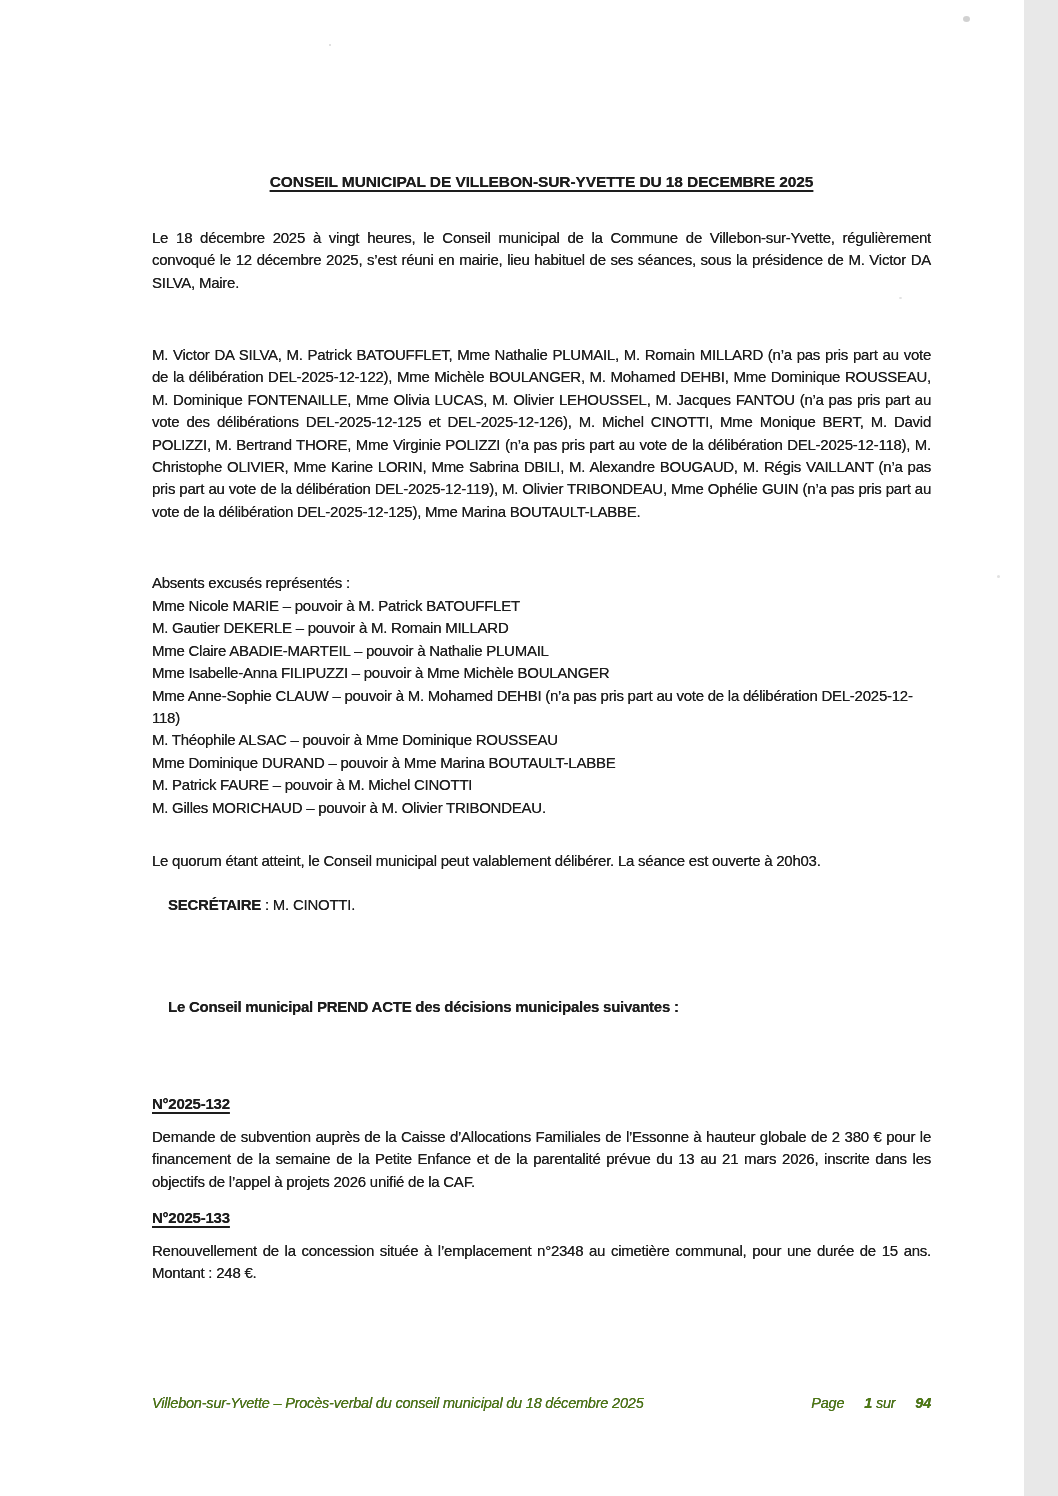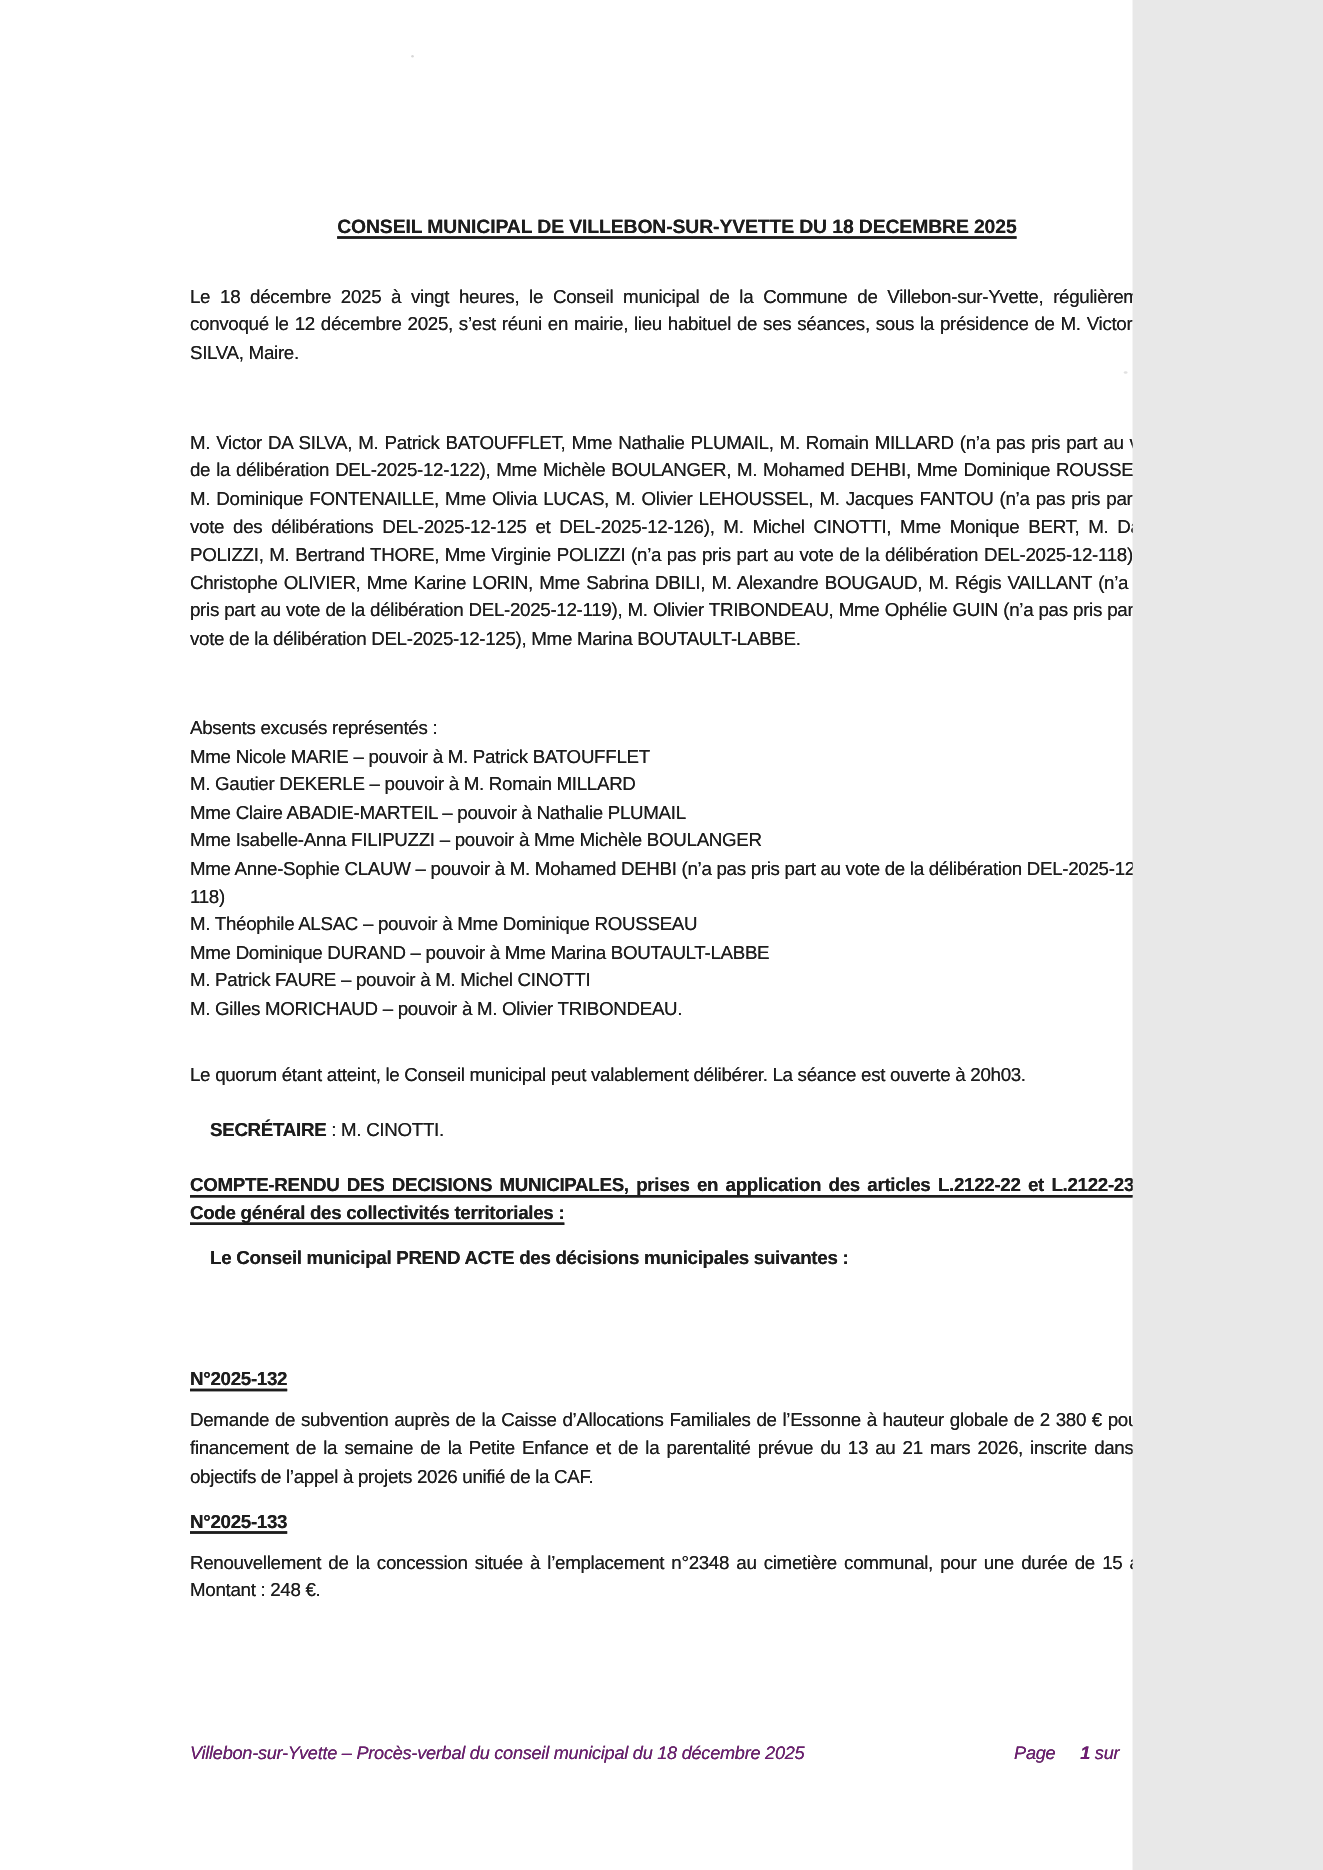--- a/index.html
+++ b/index.html
@@ -1,18 +1,18 @@
 <!DOCTYPE html>
 <html lang="fr"><head>
 <meta charset="utf-8">
 <style>
   html,body { margin:0; padding:0; background:#e8e8e8; }
   .doc {
     position:relative;
-    width:906px; height:1496px;
+    width:1024px; height:1496px;
     background:#ffffff;
     overflow:hidden;
     font-family:"Liberation Sans","DejaVu Sans",sans-serif;
     color:#1d1d1d;
     text-shadow:0 0 0.4px rgba(20,20,20,.85); 
   }
   .blk {
     position:absolute; left:152px; width:779px; margin:0;
     font-size:15px; line-height:22.4px; letter-spacing:-0.25px;
   }
@@ -29,21 +29,21 @@
   }
   .num-heading {
     font-weight:700;
     text-decoration:underline; text-decoration-thickness:1.5px; text-underline-offset:3px;
   }
   .absent-line { min-height:22.4px; }
   .footer {
     position:absolute; left:152px; width:779px; top:1395px;
     font-size:14.5px; font-style:italic; letter-spacing:-0.2px;
     display:flex; justify-content:space-between; align-items:flex-start;
-    color:#701a75;
+    color:#4d7c0f;
   }
   .speck { position:absolute; background:#9a9a9a; border-radius:50%; }
 </style>
 </head>
 <body>
 
 <div class="doc">
 
   <h1 class="blk title" style="top:171px">CONSEIL MUNICIPAL DE VILLEBON-SUR-YVETTE DU 18 DECEMBRE 2025</h1>
 
@@ -65,21 +65,20 @@
     <div class="absent-line">M. Patrick FAURE – pouvoir à M. Michel CINOTTI</div>
     <div class="absent-line">M. Gilles MORICHAUD – pouvoir à M. Olivier TRIBONDEAU.</div>
   </div>
 
   <p class="blk" style="top:850px">Le quorum étant atteint, le Conseil municipal peut valablement délibérer. La séance est ouverte à 20h03.</p>
 
   <p class="blk" style="top:894px">
     <span class="b">SECRÉTAIRE</span><span> : M. CINOTTI.</span>
   </p>
 
-  <p class="blk heading justify" style="top:938px">COMPTE-RENDU DES DECISIONS MUNICIPALES, prises en application des articles L.2122-22 et L.2122-23 du Code général des collectivités territoriales :</p>
 
   <p class="blk b" style="top:996px">Le Conseil municipal PREND ACTE des décisions municipales suivantes :</p>
 
 
   <p class="blk num-heading" style="top:1093px">N°2025-132</p>
   <p class="blk justify" style="top:1126px">Demande de subvention auprès de la Caisse d’Allocations Familiales de l’Essonne à hauteur globale de 2 380 € pour le financement de la semaine de la Petite Enfance et de la parentalité prévue du 13 au 21 mars 2026, inscrite dans les objectifs de l’appel à projets 2026 unifié de la CAF.</p>
 
   <p class="blk num-heading" style="top:1207px">N°2025-133</p>
   <p class="blk justify" style="top:1240px">Renouvellement de la concession située à l’emplacement n°2348 au cimetière communal, pour une durée de 15 ans. Montant : 248 €.</p>
 

